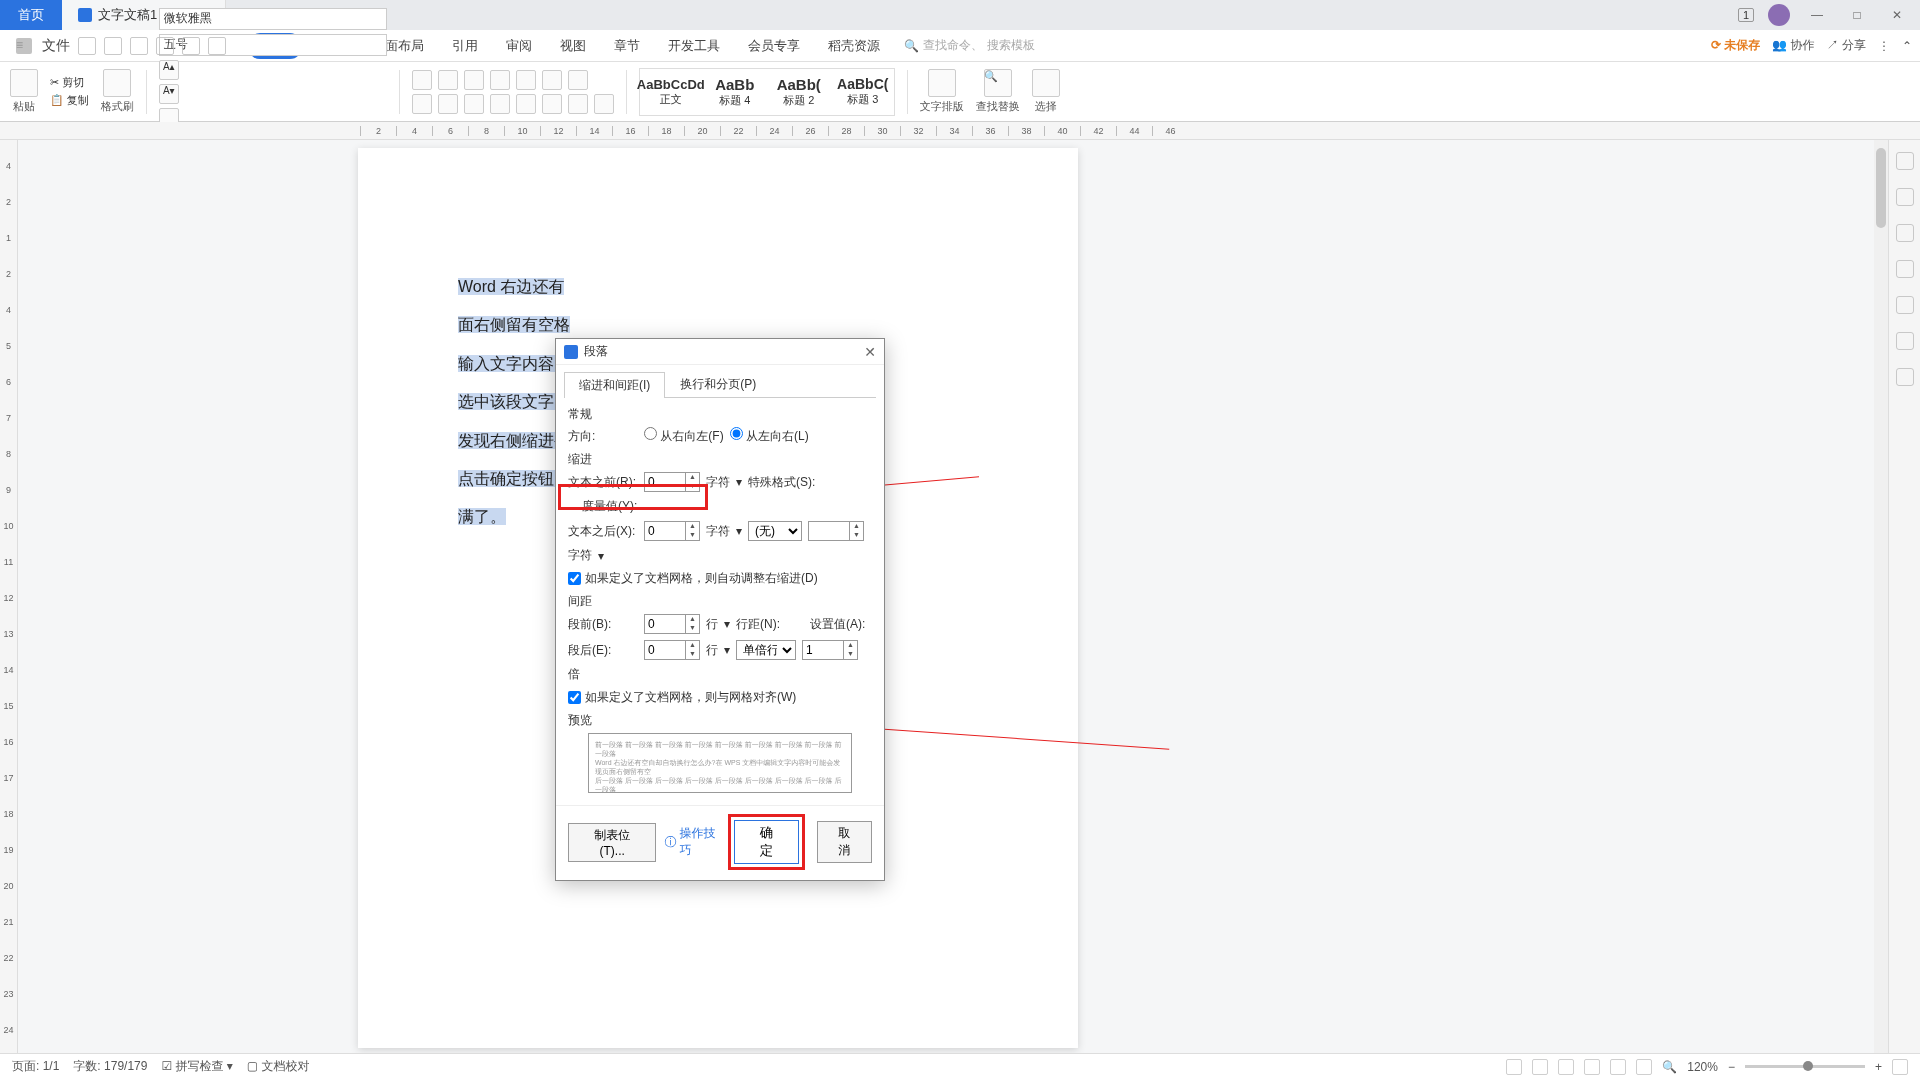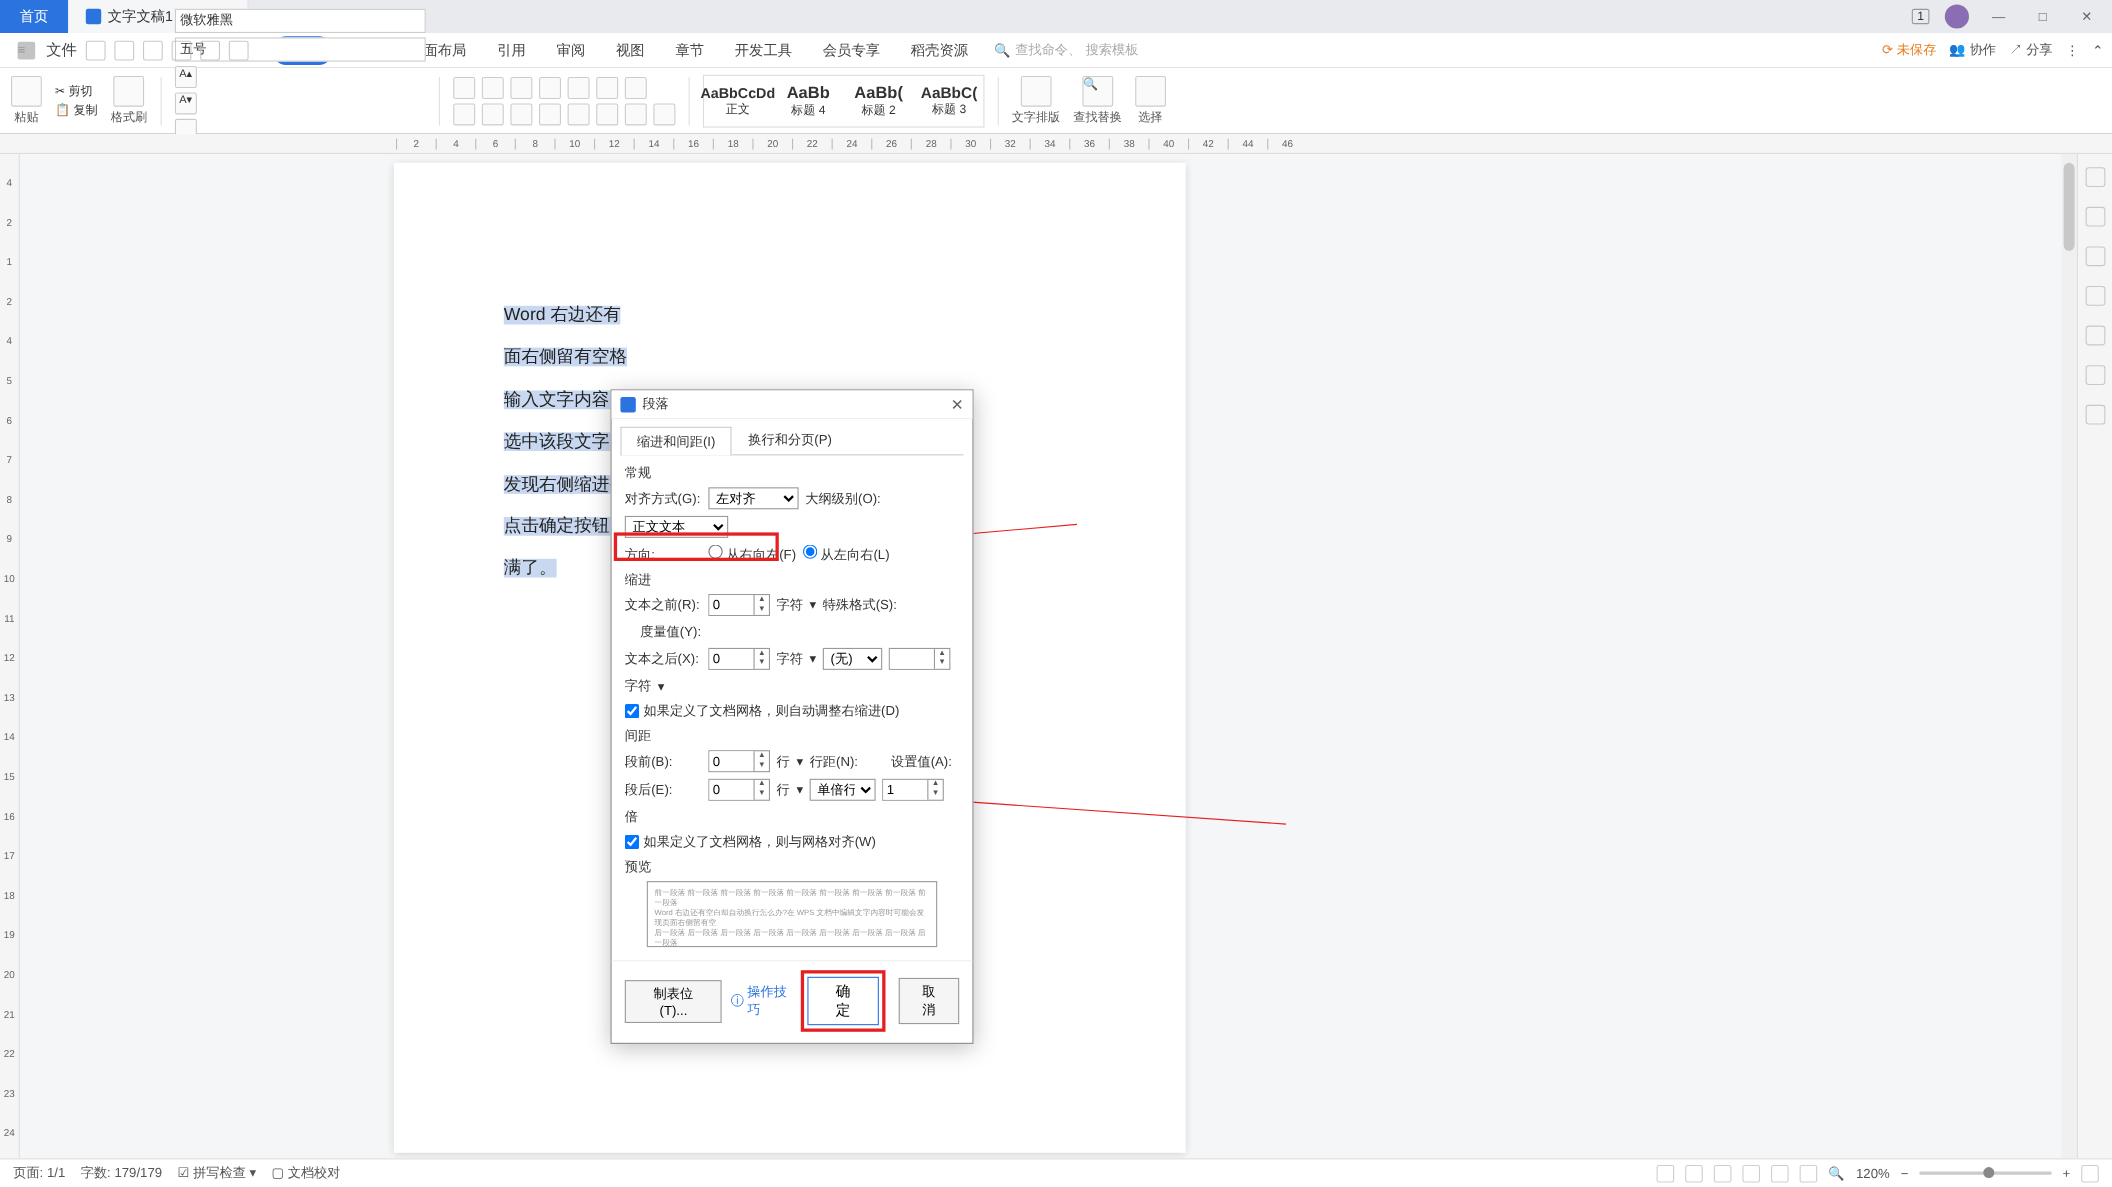--- a/index.html
+++ b/index.html
@@ -22,21 +22,21 @@
 .menu-file { display:flex; align-items:center; gap:4px; padding:0 8px; }
 .menu-ico { width:16px; height:16px; display:inline-block; background:#888; opacity:.5; border-radius:2px; }
 .menu-txt { font-size:14px; color:#444; }
 .qat { display:flex; gap:8px; margin-left:6px; }
 .qat span { width:18px; height:18px; border:1px solid #bbb; border-radius:2px; opacity:.8; }
 .menutabs { display:flex; gap:4px; margin-left:20px; }
 .menutab { padding:4px 12px; font-size:13px; color:#444; border-radius:12px; }
 .menutab.active { background:#2b73df; color:#fff;padding-left:16px; }
 .search-cmd { margin-left:10px; display:flex; align-items:center; gap:4px; color:#aaa; font-size:12px; }
 .menubar-right { margin-left:auto; display:flex; gap:12px; align-items:center; font-size:12px; color:#555; }
-.unsaved { color:#e67e22; }
+.unsaved { color:#e67e22;font-weight:bold; }
 
 
 .ribbon { height:60px; background:#fff; border-bottom:1px solid #d0d0d0; display:flex; align-items:center; padding:0 10px; gap:12px; }
 .rgroup { display:flex; flex-direction:column; align-items:center; gap:2px; font-size:11px; color:#555; }
 .rgroup-row { display:flex; align-items:center; gap:6px; }
 .rbtn { width:20px; height:20px; border:1px solid #ccc; border-radius:2px; background:#fafafa; }
 .rbig { width:28px; height:28px; }
 .font-sel { display:flex; gap:4px;flex-direction:column; }
 .font-sel select, .font-sel .sel { border:1px solid #ccc; height:22px; font-size:12px; padding:0 4px; background:#fff; }
 .sel { display:inline-flex; align-items:center; min-width:80px; }
@@ -51,21 +51,21 @@
 
 
 .workarea { position:relative; height:920px; background:#f5f6f7; overflow:hidden; }
 .ruler-v { position:absolute; left:0; top:0; width:18px; height:100%; background:#f5f5f5; border-right:1px solid #ddd; font-size:9px; color:#666; display:flex; flex-direction:column; align-items:center; padding-top:8px; }
 .ruler-v span { height:36px; display:flex; align-items:center; }
 .page { position:absolute; left:358px; top:8px; width:720px; height:900px; background:#fff; box-shadow:0 2px 8px rgba(0,0,0,.15); padding:120px 100px; }
 .para { font-size:16px; line-height:2.4; color:#222; }
 .para .sel-bg { background:#c8d8f0; }
 
 
-.dialog { position:absolute; left:555px; top:214px; width:330px; background:#fff; border:1px solid #888; box-shadow:0 4px 20px rgba(0,0,0,.25); z-index:100; }
+.dialog { position:absolute; left:555px; top:198px; width:330px; background:#fff; border:1px solid #888; box-shadow:0 4px 20px rgba(0,0,0,.25); z-index:100; }
 .dlg-title { height:26px; display:flex; align-items:center; padding:0 8px; background:#fff; border-bottom:1px solid #eee; }
 .dlg-title .doc-icon { margin-right:6px; }
 .dlg-close { margin-left:auto; font-size:14px; color:#666; cursor:pointer; }
 .dlg-tabs { display:flex; border-bottom:1px solid #ccc; margin:6px 8px 0; }
 .dlg-tab { padding:4px 14px; font-size:12px; border:1px solid transparent; border-bottom:none; position:relative; }
 .dlg-tab.active { border-color:#ccc; background:#fff; top:1px; }
 .dlg-body { padding:8px 12px 4px; font-size:12px; }
 .dlg-sec { margin-bottom:6px; }
 .dlg-label { color:#333; margin-bottom:4px; }
 .dlg-row { display:flex; align-items:center; gap:6px; margin-bottom:6px; flex-wrap:wrap; }
@@ -328,26 +328,20 @@
       <span class="dlg-close">✕</span>
     </div>
     <div class="dlg-tabs">
       <div class="dlg-tab active">缩进和间距(I)</div>
       <div class="dlg-tab">换行和分页(P)</div>
     </div>
     <div class="dlg-body">
       <div class="dlg-sec">
         <div class="dlg-label">常规</div>
         <div class="dlg-row">
-          <label>对齐方式(G):</label>
-          <select class="dsel" style="width:82px"><option>左对齐</option></select>
-          <label>大纲级别(O):</label>
-          <select class="dsel" style="width:94px"><option>正文文本</option></select>
-        </div>
-        <div class="dlg-row">
           <label>方向:</label>
           <label><input type="radio" name="dir" style=""> <span>从右向左(F)</span></label>
           <label><input type="radio" name="dir" checked="" style=""> <span>从左向右(L)</span></label>
         </div>
       </div>
       <div class="dlg-sec">
         <div class="dlg-label">缩进</div>
         <div class="dlg-row">
           <label>文本之前(R):</label>
           <div class="spin">

